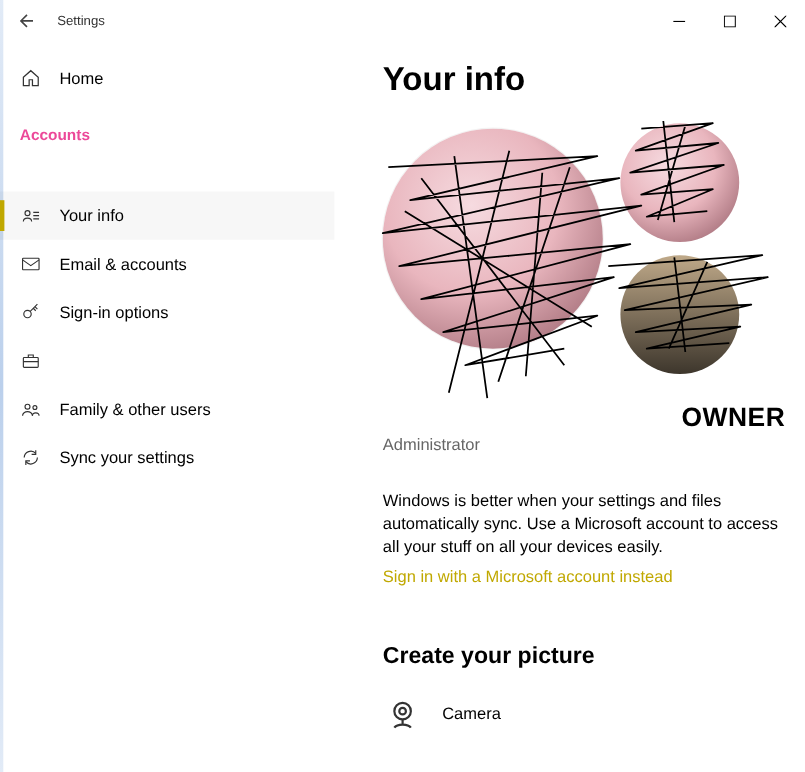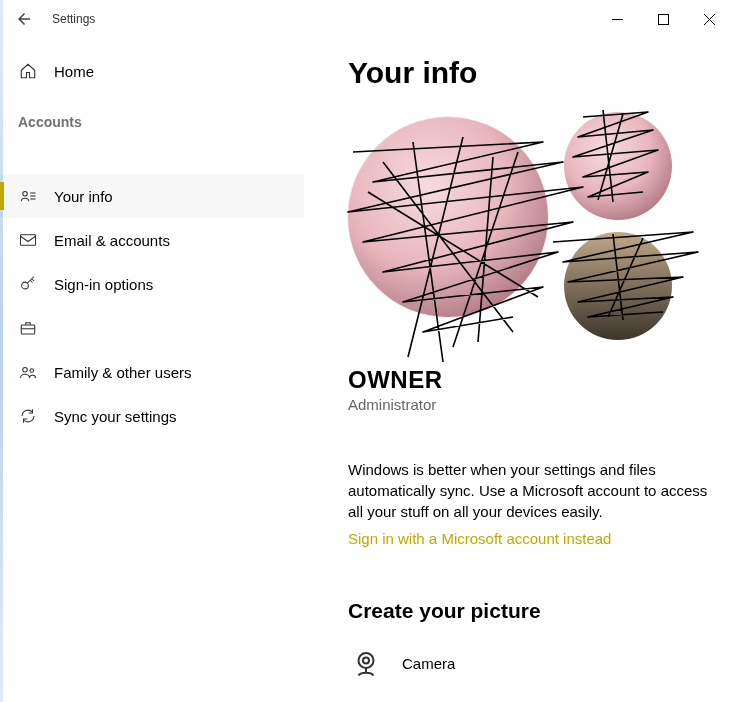--- a/index.html
+++ b/index.html
@@ -21,43 +21,43 @@
     
     .home-row { display: flex; align-items: center; gap: 16px; height: 42px; margin-top: 12px; cursor: pointer; }
     .home-row .icon { width: 20px; height: 20px; display: flex; align-items: center; justify-content: center; }
     .home-row .label { font-size: 15px; color: #000; }
 
     .search-wrap { margin-top: 10px; }
     .search-box { width: 288px; height: 34px; border: 1px solid #c0a800; background: #fff; display: flex; align-items: center; padding: 0 10px; }
     .search-box input { flex: 1; border: none; outline: none; font-size: 14px; background: transparent; }
     .search-box .sicon { width: 18px; height: 18px; display: flex; align-items: center; justify-content: center; }
 
-    .category-label { margin-top: 22px; font-size: 14px; font-weight: 600; color: #737373; }
+    .category-label { margin-top: 22px; font-size: 14px; font-weight: 600; color: #ec4899; }
 
     .nav { margin-top: 44px; }
     .nav-item { display: flex; align-items: center; gap: 16px; height: 44px; margin-left: -18px; padding-left: 18px; cursor: pointer; position: relative; }
     .nav-item .icon { width: 20px; height: 20px; display: flex; align-items: center; justify-content: center; }
     .nav-item .label { font-size: 15px; color: #000; }
     .nav-item.active::before { content: ""; position: absolute; left: 0; top: 8px; bottom: 8px; width: 4px; background: #c0a800; }
     .nav-item.active { background: rgba(0,0,0,0.03); }
 
     
     .page-title { font-size: 30px; font-weight: 600; letter-spacing: 0; color: #000; }
 
     .avatar-area { margin-top: 22px; height: 250px; position: relative; }
     .avatar-large { position: absolute; left: 0; top: 5px; width: 200px; height: 200px; border-radius: 50%; background: radial-gradient(circle at 40% 35%, #f6dbe0 0, #e9b6be 45%, #8c5560 100%); box-shadow: 0 0 0 1px rgba(0,0,0,0.05); }
     .avatar-small { position: absolute; width: 108px; height: 108px; border-radius: 50%; }
     .avatar-s1 { right: 42px; top: 0; background: radial-gradient(circle at 40% 35%, #f6dbe0 0, #e9b6be 45%, #8c5560 100%); }
     .avatar-s2 { right: 42px; top: 120px; background: linear-gradient(180deg, #bfa989 0, #3d362c 100%); }
     .scribble { position: absolute; left: -35px; top: -10px; width: 390px; height: 270px; pointer-events: none; }
 
-    .user-name { margin-top: 4px; font-size: 24px; font-weight: 700; letter-spacing: 0.5px; }
+    .user-name { margin-top: 4px; font-size: 24px; font-weight: 700; letter-spacing: 0.5px; text-align: right; }
     .user-sub { font-size: 15px; color: #666; margin-top: 2px; }
 
-    .sync-msg { margin-top: 46px; font-size: 15px; line-height: 1.4; color: #000; max-width: 360px; }
+    .sync-msg { margin-top: 32px; font-size: 15px; line-height: 1.4; color: #000; max-width: 360px; }
     .ms-link { margin-top: 8px; font-size: 15px; color: #c0a800; cursor: pointer; }
 
     .section-heading { margin-top: 52px; font-size: 21px; font-weight: 600; }
 
     .camera-row { display: flex; align-items: center; gap: 18px; margin-top: 22px; cursor: pointer; }
     .camera-icon { width: 36px; height: 36px; display: flex; align-items: center; justify-content: center; }
     .camera-label { font-size: 15px; }
 
     svg { display: block; }
 

